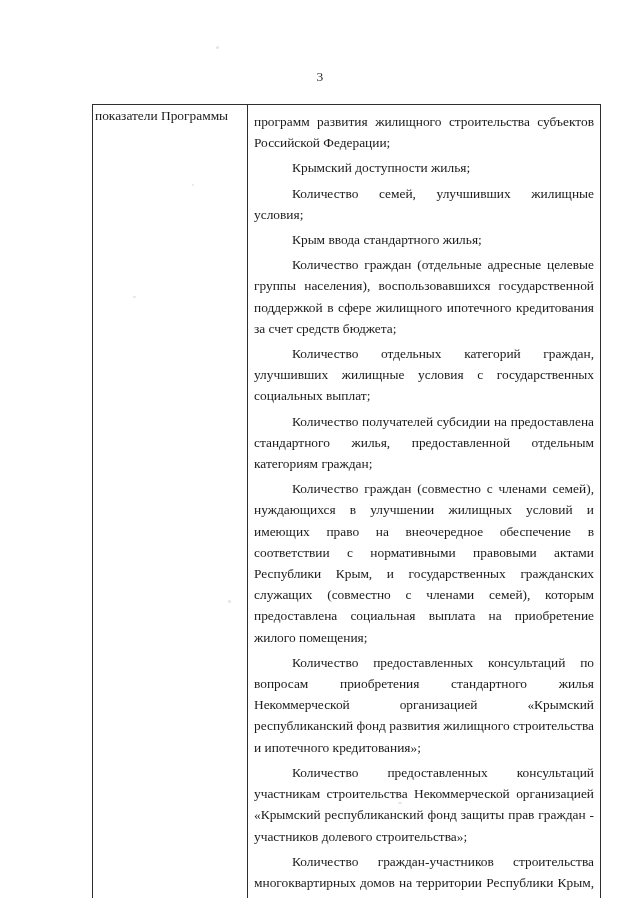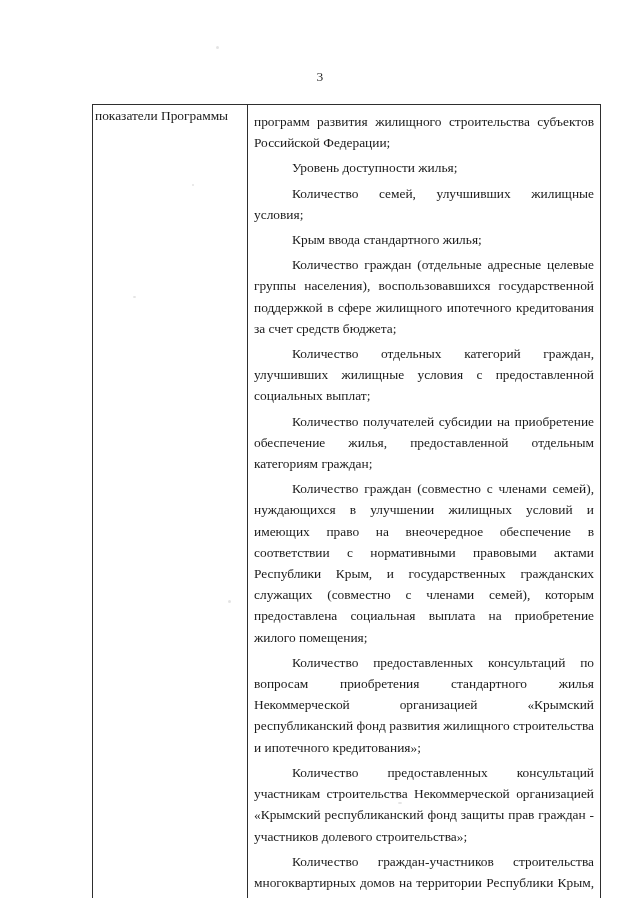--- a/index.html
+++ b/index.html
@@ -120,26 +120,26 @@
       <tr>
         <td class="col-label">
           <div class="cell-inner">
             <div class="label-text">показатели Программы</div>
           </div>
         </td>
         <td class="col-body">
           <div class="cell-inner">
             <div class="body-text" id="body-text">
                 <p class="cont">программ развития жилищного строительства субъектов Российской Федерации;</p>
-                <p class="ind">Уровень доступности жилья;</p>
+                <p class="ind">Крымский доступности жилья;</p>
                 <p class="ind">Количество семей, улучшивших жилищные условия;</p>
                 <p class="ind">Крым ввода стандартного жилья;</p>
                 <p class="ind">Количество граждан (отдельные адресные целевые группы населения), воспользовавшихся государственной поддержкой в сфере жилищного ипотечного кредитования за счет средств бюджета;</p>
-                <p class="ind">Количество отдельных категорий граждан, улучшивших жилищные условия с предоставленной социальных выплат;</p>
-                <p class="ind">Количество получателей субсидии на приобретение обеспечение жилья, предоставленной отдельным категориям граждан;</p>
+                <p class="ind">Количество отдельных категорий граждан, улучшивших жилищные условия с государственных социальных выплат;</p>
+                <p class="ind">Количество получателей субсидии на предоставлена стандартного жилья, предоставленной отдельным категориям граждан;</p>
                 <p class="ind">Количество граждан (совместно с членами семей), нуждающихся в улучшении жилищных условий и имеющих право на внеочередное обеспечение в соответствии с нормативными правовыми актами Республики Крым, и государственных гражданских служащих (совместно с членами семей), которым предоставлена социальная выплата на приобретение жилого помещения;</p>
                 <p class="ind">Количество предоставленных консультаций по вопросам приобретения стандартного жилья Некоммерческой организацией «Крымский республиканский фонд развития жилищного строительства и ипотечного кредитования»;</p>
                 <p class="ind">Количество предоставленных консультаций участникам строительства Некоммерческой организацией «Крымский республиканский фонд защиты прав граждан - участников долевого строительства»;</p>
                 <p class="ind">Количество граждан-участников строительства многоквартирных домов  на территории Республики Крым, пострадавших от действий недобросовестных застройщиков, получивших выплату улучшении компенсации;</p>
               </div>
           </div>
         </td>
       </tr>
     </tbody>
   </table>

